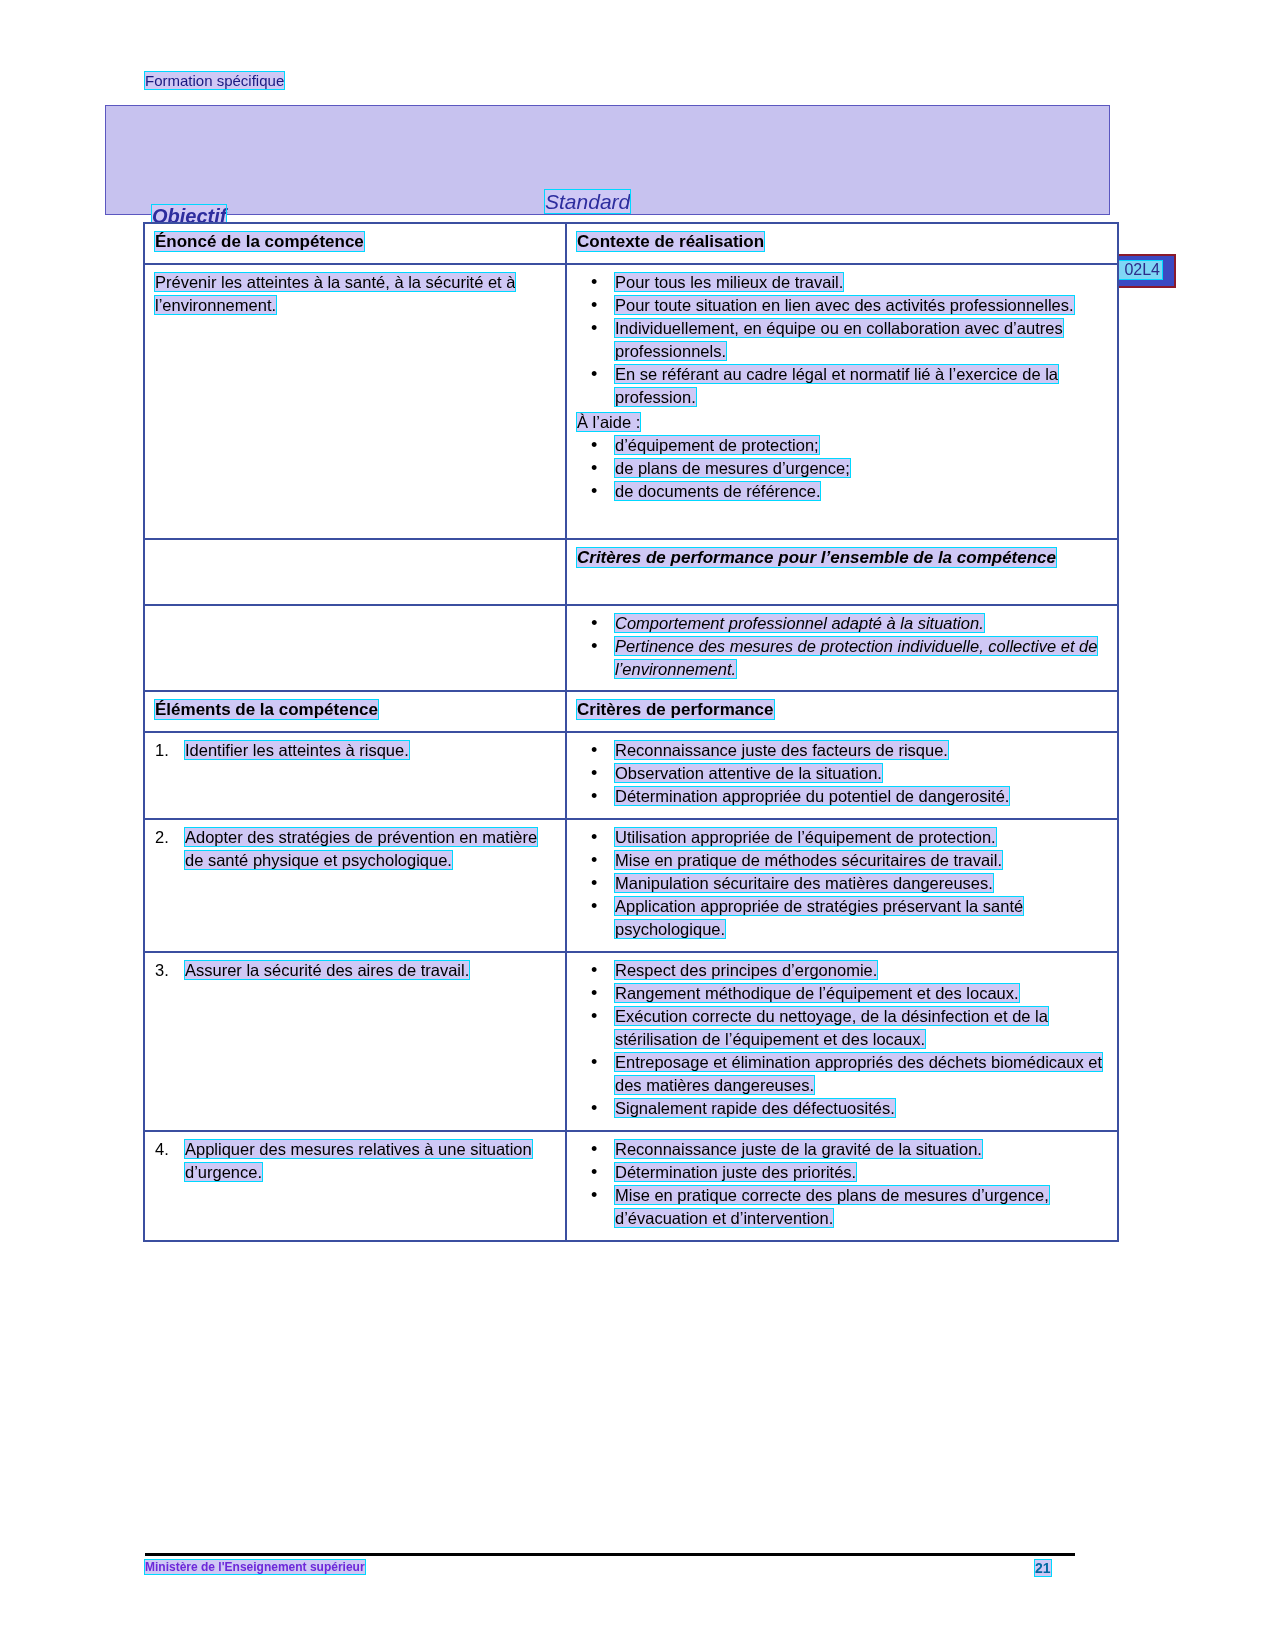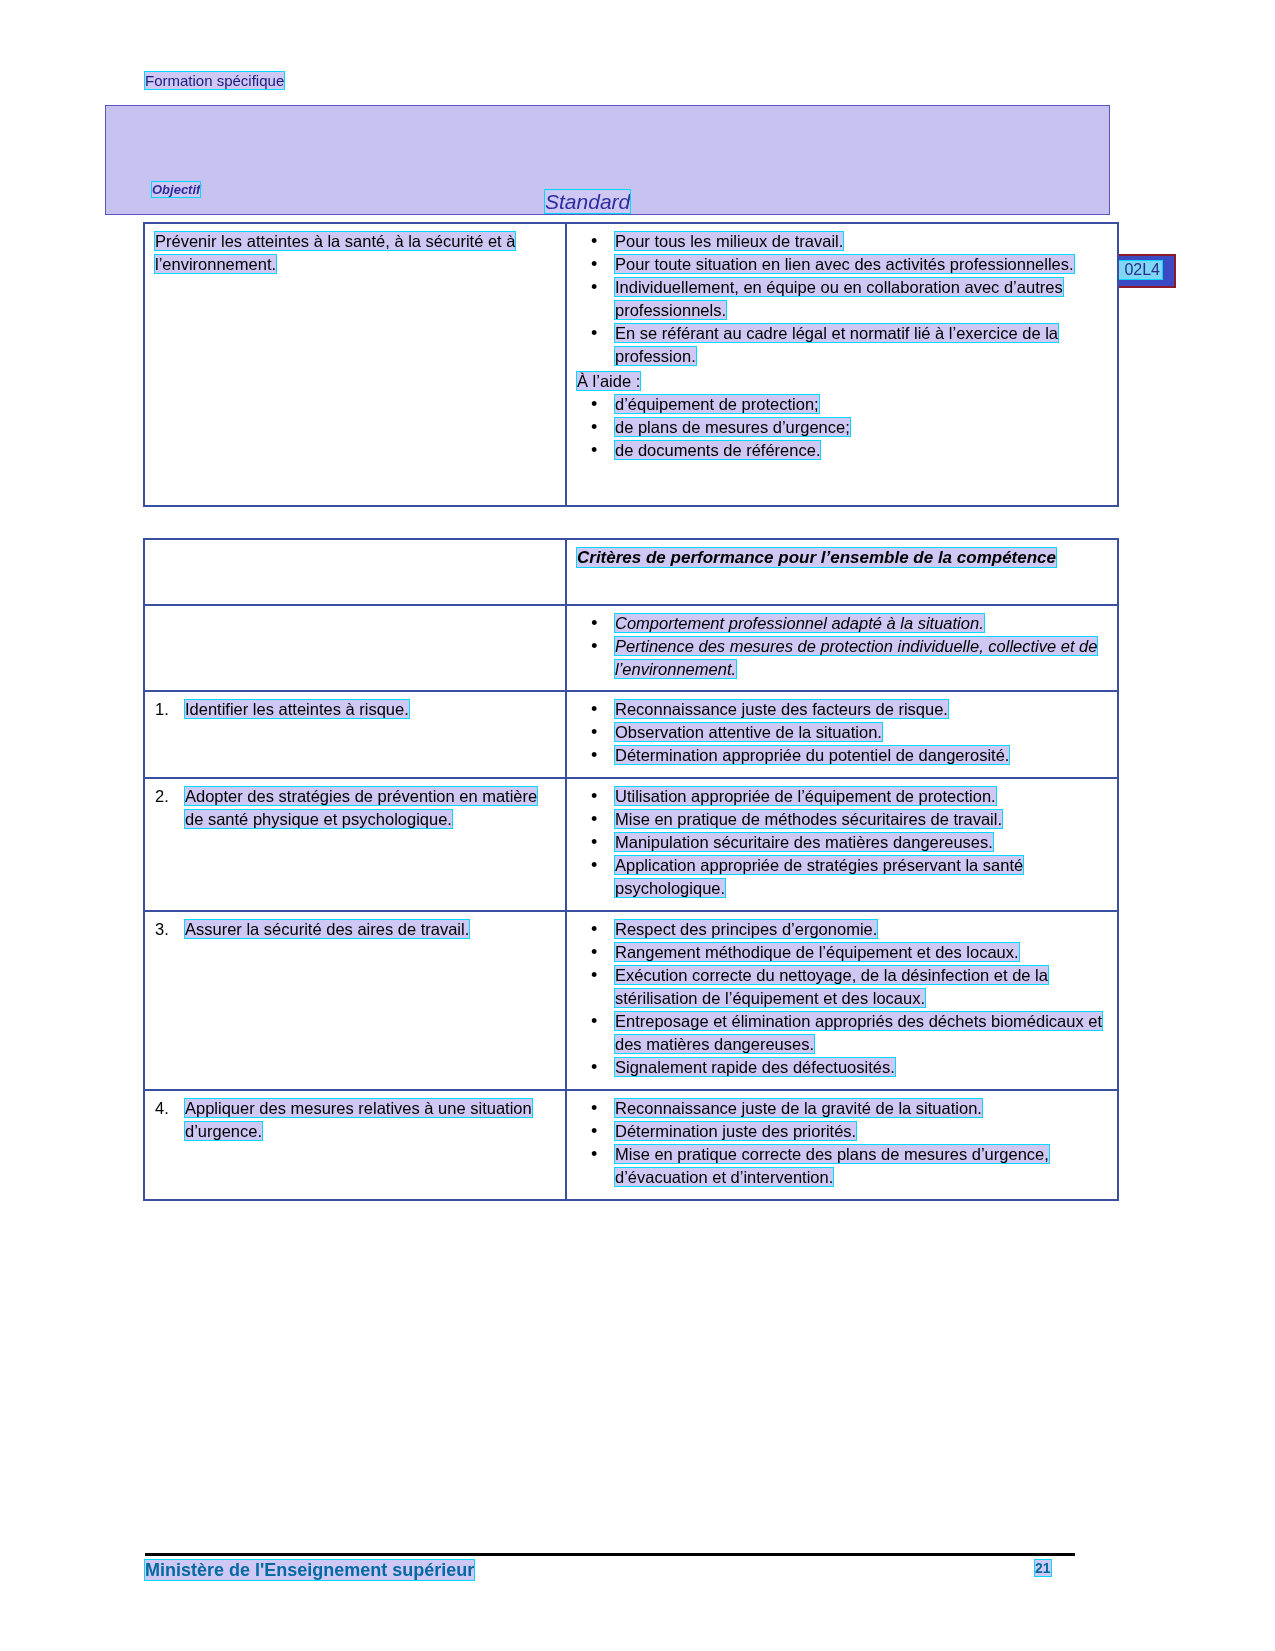--- a/index.html
+++ b/index.html
@@ -71,22 +71,22 @@
     white-space: nowrap;
   }
   .code-text .sep {
     display: inline-block;
     width: 34px;
   }
 
   .objectif-word {
     position: absolute;
     left: 152px;
-    top: 182px;
-    font-size: 13px;
+    top: 205px;
+    font-size: 20px;
     font-weight: bold;
     font-style: italic;
     color: #2d2d9e;
   }
   .standard-word {
     position: absolute;
     left: 545px;
     top: 190px;
     font-size: 21px;
     font-weight: normal;
@@ -145,23 +145,23 @@
     left: 145px;
     top: 1553px;
     width: 930px;
     height: 3px;
     background: #000000;
   }
   .footer-left {
     position: absolute;
     left: 145px;
     top: 1560px;
-    font-size: 18px;
+    font-size: 12px;
     font-weight: bold;
-    color: #0369a1;
+    color: #6d28d9;
   }
   .footer-right {
     position: absolute;
     left: 1035px;
     top: 1560px;
     font-size: 14px;
     font-weight: bold;
     color: #0369a1;
   }
 </style>
@@ -184,20 +184,28 @@
 
   <div class="objectif-word">
     <span class="hl">Objectif</span>
   </div>
   <div class="standard-word">
     <span class="hl">Standard</span>
   </div>
 
   <table class="tb" style="left:143px; top:222px; width:930px;">
     <tbody>
+        <tr>
+      <td class="col-left">
+        <span class="hdr hl">Énoncé de la compétence</span>
+      </td>
+      <td class="col-right">
+        <span class="hdr hl">Contexte de réalisation</span>
+      </td>
+    </tr>
     <tr>
       <td class="col-left" style="height:265px;">
         <span class="hl">Prévenir les atteintes à la santé, à la sécurité et à l’environnement.</span>
       </td>
       <td class="col-right">
         <ul class="bullets">
           <li><span class="hl">Pour tous les milieux de travail.</span></li>
           <li><span class="hl">Pour toute situation en lien avec des activités professionnelles.</span></li>
           <li><span class="hl">Individuellement, en équipe ou en collaboration avec d’autres professionnels.</span></li>
           <li><span class="hl">En se référant au cadre légal et normatif lié à l’exercice de la profession.</span></li>
@@ -230,20 +238,28 @@
           <li><span class="hl">Comportement professionnel adapté à la situation.</span></li>
           <li><span class="hl">Pertinence des mesures de protection individuelle, collective et de l’environnement.</span></li>
         </ul>
       </td>
     </tr>
   </tbody>
     </table>
 
   <table class="tb" style="left:143px; top:690px; width:930px;">
     <tbody>
+        <tr>
+      <td class="col-left">
+        <span class="hdr hl">Éléments de la compétence</span>
+      </td>
+      <td class="col-right">
+        <span class="hdr hl">Critères de performance</span>
+      </td>
+    </tr>
 
     <tr>
       <td class="col-left">
         <div style="position:relative; padding-left:30px;">
           <span style="position:absolute; left:0; top:0;">1.</span>
           <span class="hl">Identifier les atteintes à risque.</span>
         </div>
       </td>
       <td class="col-right">
         <ul class="bullets">

